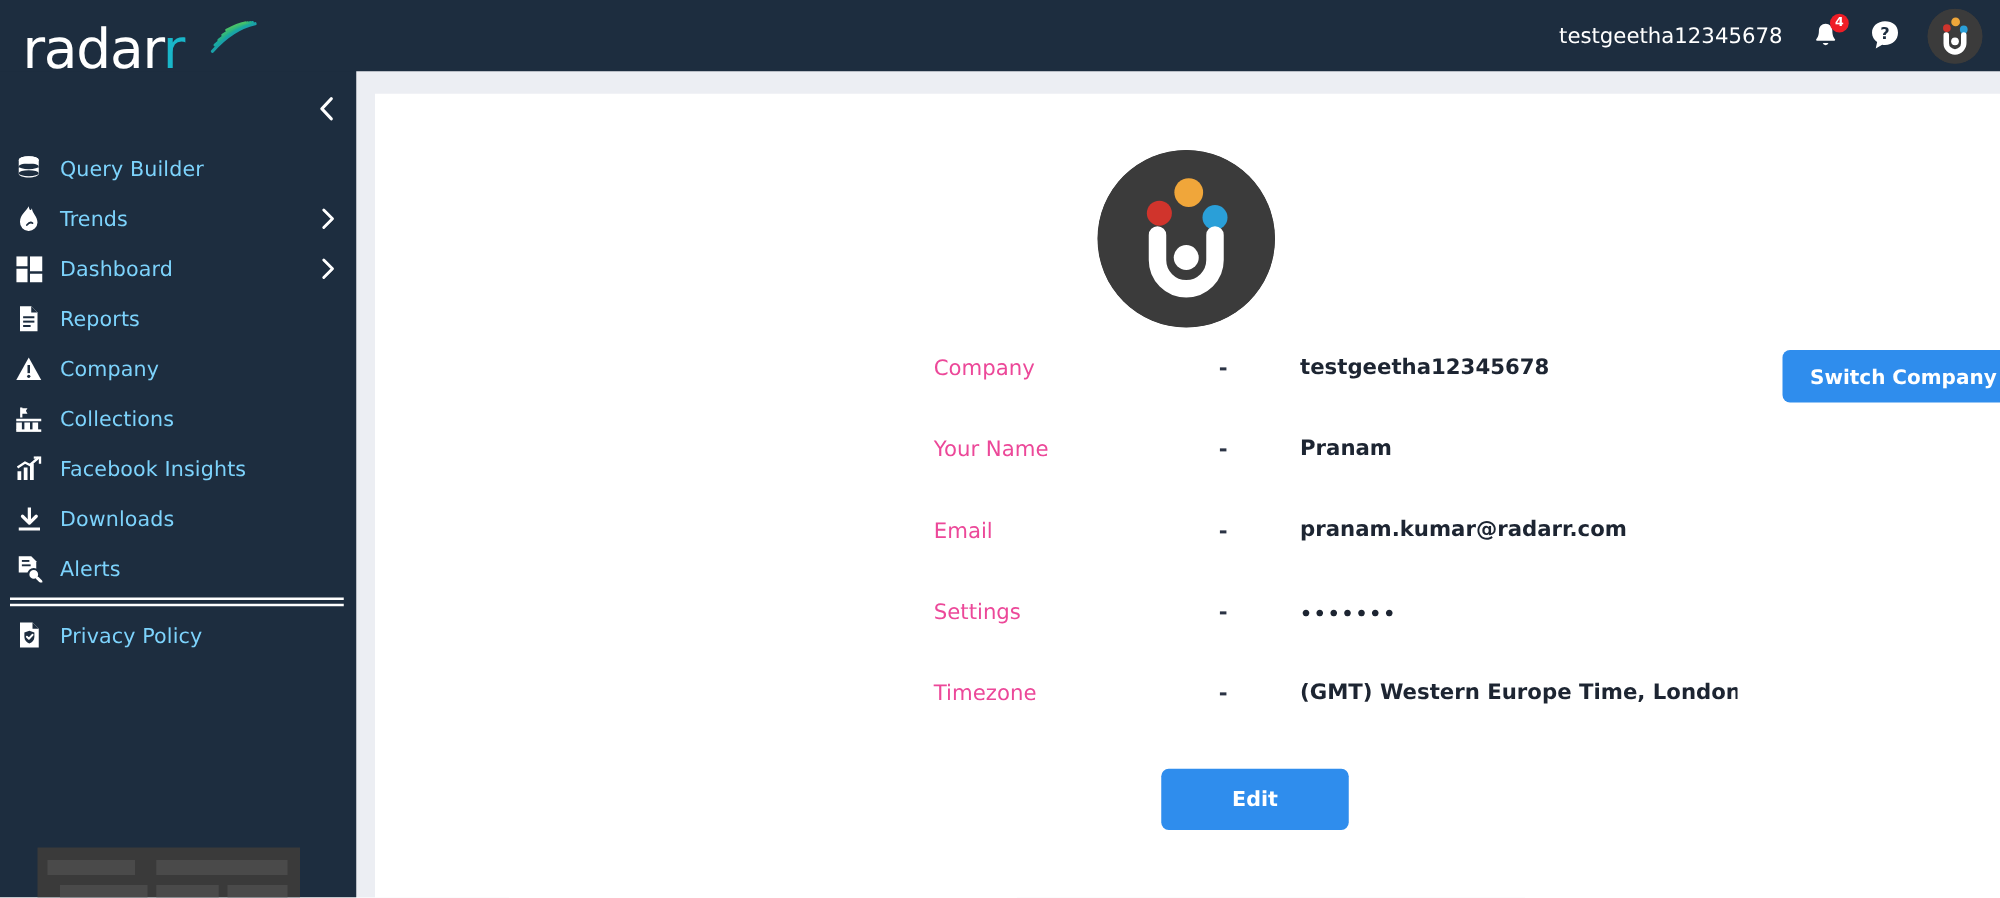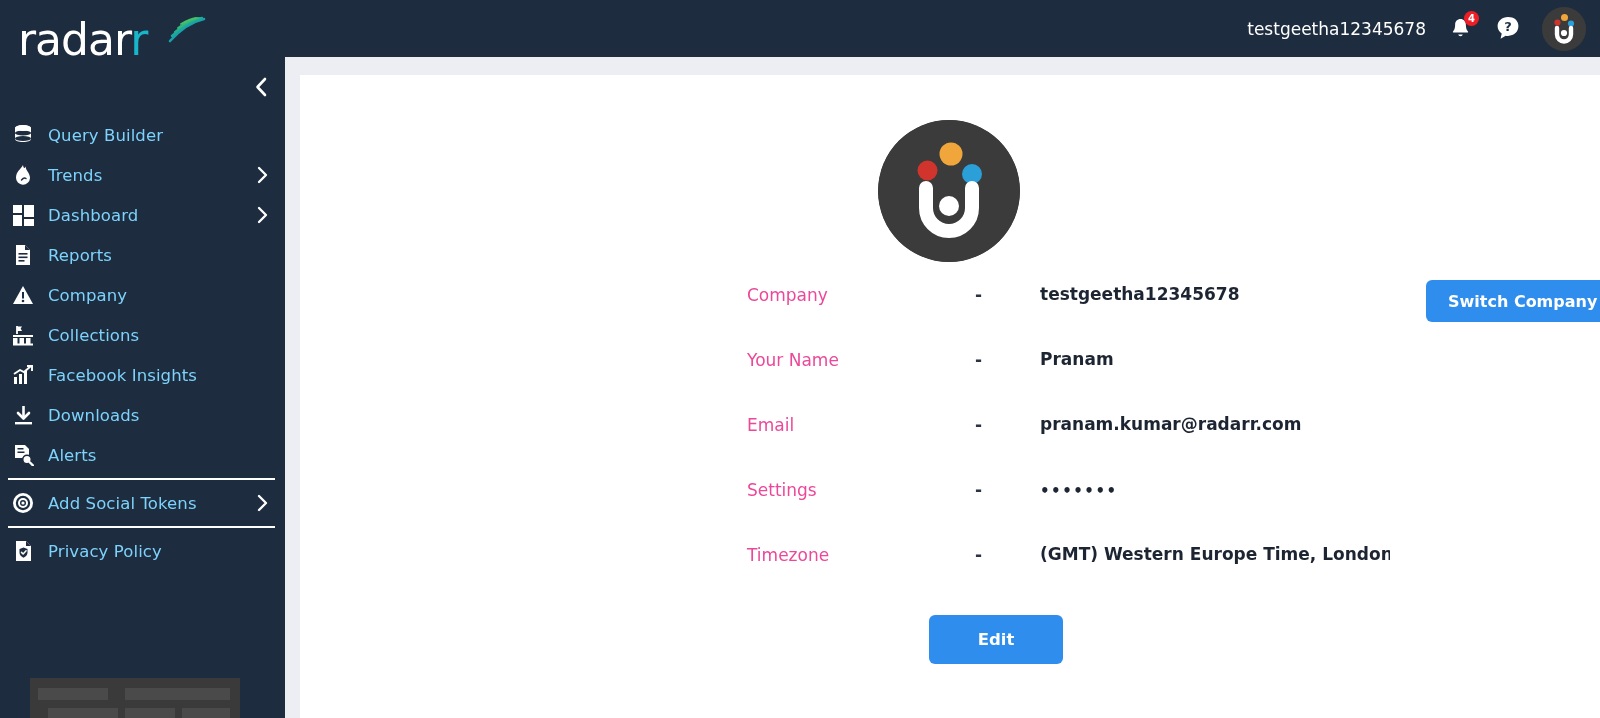--- a/index.html
+++ b/index.html
@@ -134,21 +134,21 @@
     font-family: "DejaVu Sans", sans-serif;
     font-weight: 700;
   }
   .switch-company {
     position: absolute; left: 1126px; top: 205px;
     height: 42px; padding: 0 22px; font-size: 16px;
     white-space: nowrap;
   }
   .edit-btn {
     position: absolute; left: 629px; top: 540px;
-    width: 134px; height: 49px; font-size: 16.5px;
+    width: 150px; height: 49px; font-size: 16.5px;
   }
 </style>
 </head>
 <body>
 
 <div id="app">
 
   <nav class="sidebar">
     <div class="sidebar-top-spacer"></div>
     <div class="collapse-row">
@@ -266,37 +266,20 @@
               <path d="M2 1h10l4 4v9H2z" fill="#fff"></path>
               <rect x="4.5" y="4" width="6" height="1.5" fill="#1d2d3f"></rect>
               <rect x="4.5" y="7.5" width="7" height="1.5" fill="#1d2d3f"></rect>
               <circle cx="14" cy="15.5" r="4.3" fill="#fff" stroke="#1d2d3f" stroke-width="1.6"></circle>
               <path d="M17 18.5l3 3" stroke="#fff" stroke-width="2.4" stroke-linecap="round"></path>
             </svg>
           </span>
           <span class="menu-label">Alerts</span>
         </li>
         <div class="divider"></div>
-        <li class="menu-item">
-          <span class="menu-icon">
-            <svg width="22" height="22" viewBox="0 0 22 22">
-              <circle cx="11" cy="11" r="10" fill="#fff"></circle>
-              <circle cx="11" cy="11" r="7.2" fill="#1d2d3f"></circle>
-              <circle cx="11" cy="11" r="5" fill="#fff"></circle>
-              <circle cx="11" cy="11" r="3" fill="#1d2d3f"></circle>
-              <circle cx="11" cy="11" r="1.6" fill="#fff"></circle>
-            </svg>
-          </span>
-          <span class="menu-label">Add Social Tokens</span>
-          <span class="menu-chevron">
-            <svg width="13" height="18" viewBox="0 0 13 18">
-              <path d="M3 2 L10 9 L3 16" stroke="#ffffff" stroke-width="2.3" fill="none" stroke-linecap="round" stroke-linejoin="round"></path>
-            </svg>
-          </span>
-        </li>
         <div class="divider"></div>
         <li class="menu-item">
           <span class="menu-icon">
             <svg width="19" height="22" viewBox="0 0 19 22">
               <path d="M2 1h10l5 5v15H2z" fill="#fff"></path>
               <path d="M12 1v5h5" fill="#1d2d3f"></path>
               <path d="M9.5 7.5l4 1.5v3.5c0 2.6-1.8 4.3-4 5.2-2.2-.9-4-2.6-4-5.2V9z" fill="#1d2d3f"></path>
               <path d="M7.5 12.4l1.6 1.6 3-3.2" stroke="#fff" stroke-width="1.5" fill="none" stroke-linecap="round" stroke-linejoin="round"></path>
             </svg>
           </span>

